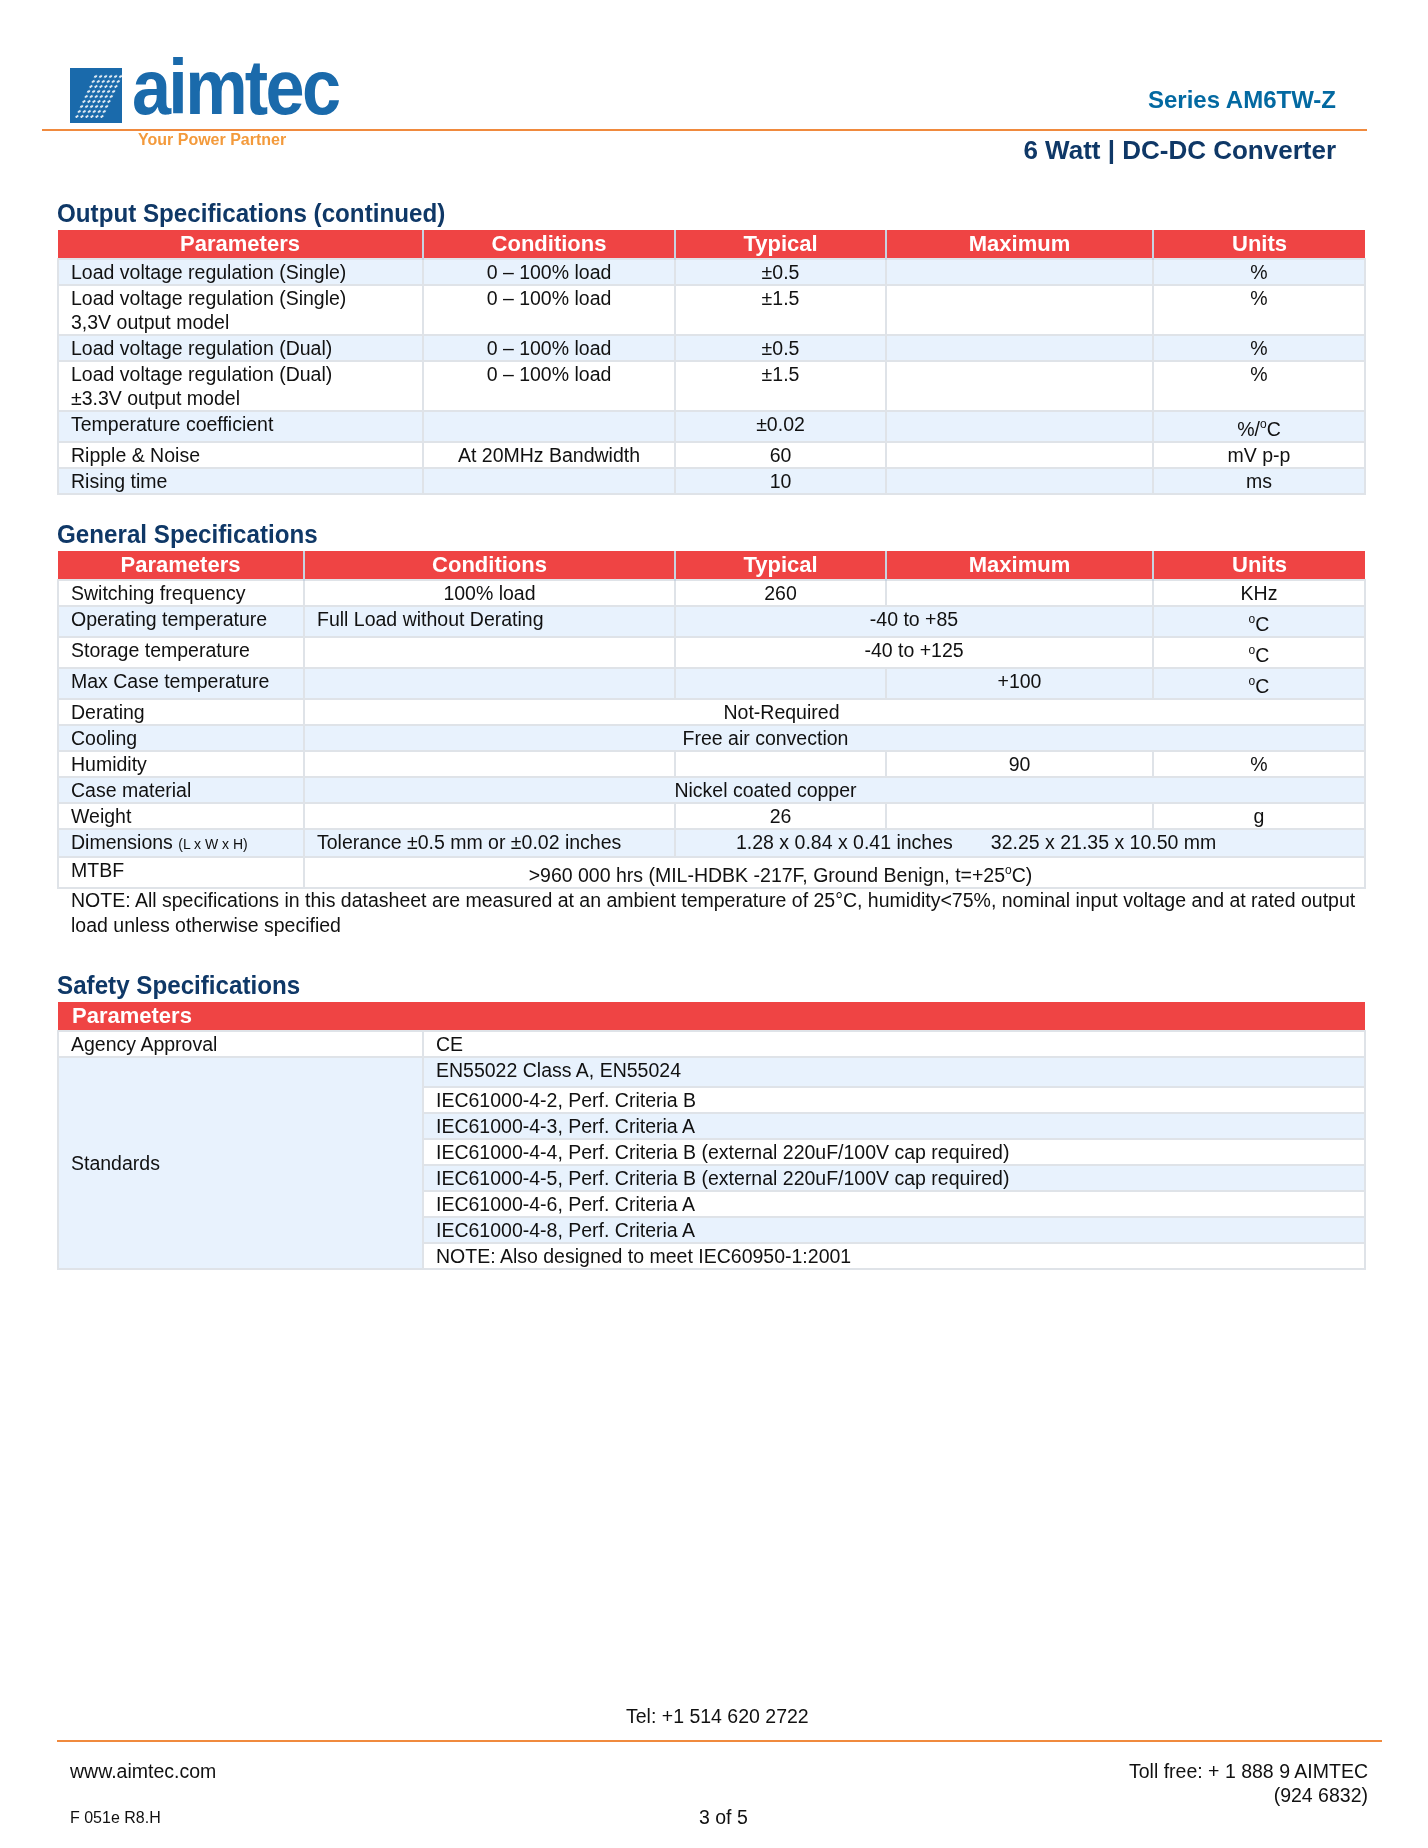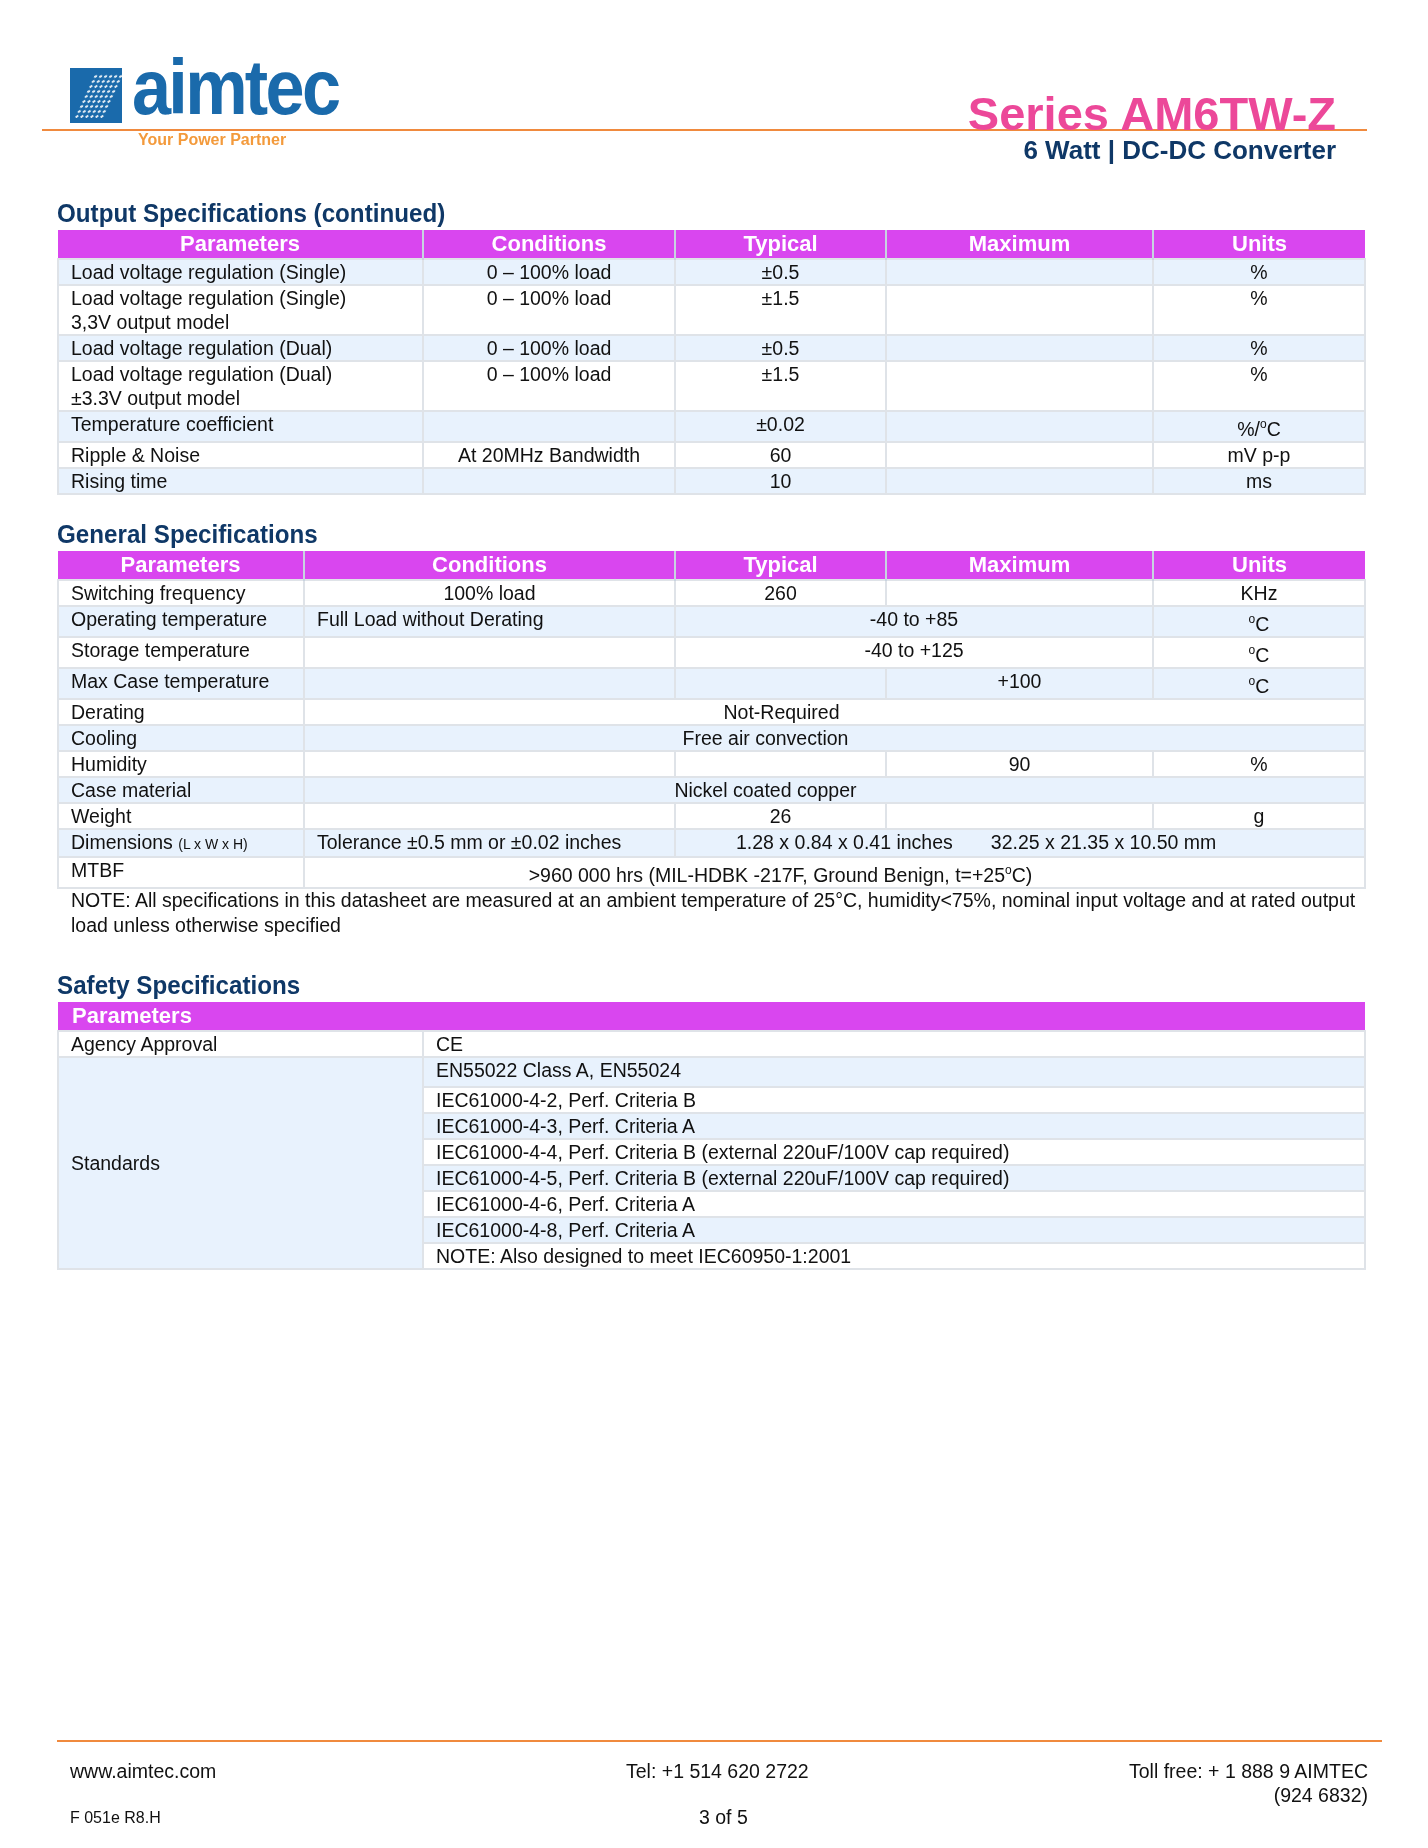--- a/index.html
+++ b/index.html
@@ -7,28 +7,28 @@
 
   
   .logo { position: absolute; left: 70px; top: 55px; height: 75px; width: 280px; }
   .logo-mark { position: absolute; left: 0; top: 13px; width: 52px; width: 52px; height: 55px; background: #1a6aab; overflow: hidden; }
   .logo-mark .dots { position: absolute; left: 14px; top: 6px; width: 30px; height: 44px;
     background-image: radial-gradient(circle, #ffffff 1.3px, transparent 1.6px);
     background-size: 5px 5px; transform: skewX(-25deg); opacity: 0.85; }
   .logo-word { position: absolute; left: 62px; top: -8px; font-family: "Liberation Sans", sans-serif; font-weight: bold; font-size: 78px; letter-spacing: -3px; color: #1a6aab; transform: scaleX(0.9); transform-origin: left top; line-height: 80px; }
   .logo-tag { position: absolute; left: 138px; top: 131px; font-size: 16px; font-weight: bold; color: #f39a3c; }
   .header-line { position: absolute; left: 42px; top: 129px; width: 1325px; height: 2px; background: #f08a3e; }
-  .series-title { position: absolute; right: 92px; top: 86px; font-size: 47px; font-weight: bold; color: #ec4899; }
+  .series-title { position: absolute; right: 92px; top: 86px; font-size: 24px; font-weight: bold; color: #0369a1; }
   .series-sub { position: absolute; right: 92px; top: 135px; font-size: 26px; font-weight: bold; color: #0f3867; }
 
   
   .section-title { position: absolute; left: 57px; font-size: 26px; font-weight: bold; color: #0f3867; transform: scaleX(0.93); transform-origin: left; }
 
   table.spec { position: absolute; left: 57px; width: 1307px; border-collapse: collapse; table-layout: fixed; font-size: 19.5px; }
-  table.spec th { background: #d946ef; color: #fff; font-weight: bold; font-size: 22px; height: 28px; padding: 0; text-align: center; border-left: 2px solid #c8d3e0; border-right: 2px solid #c8d3e0; line-height: 26px; }
+  table.spec th { background: #ef4444; color: #fff; font-weight: bold; font-size: 22px; height: 28px; padding: 0; text-align: center; border-left: 2px solid #c8d3e0; border-right: 2px solid #c8d3e0; line-height: 26px; }
   table.spec th:first-child { border-left: none; }
   table.spec th:last-child { border-right: none; margin-left: 8px; }
   table.spec td { padding: 0 12px; vertical-align: top; border: 2px solid #dfe3e8; line-height: 24px; height: 24px; }
   table.spec tr.alt td { background: #e8f2fd; }
   table.spec tr.w td { background: #ffffff; }
   table.spec td.c { text-align: center; }
   table.spec td.l { text-align: left; }
   sup.o { font-size: 12px; vertical-align: 8px; }
   .small { font-size: 14px; }
 
@@ -254,18 +254,18 @@
         <td class="l">IEC61000-4-8, Perf. Criteria A</td>
       </tr>
     <tr class="w">
         <td class="l">NOTE: Also designed to meet IEC60950-1:2001</td>
       </tr>
   </tbody>
 </table>
 
 <div class="footer-line"></div>
 <div class="foot" style="left:70px; top:1760px;">www.aimtec.com</div>
-<div class="foot" style="left:626px; top:1760px;">Tel: +1 514 620 2722</div>
+<div class="foot" style="left:626px; top:1705px;">Tel: +1 514 620 2722</div>
 <div class="foot" style="right:60px; top:1760px; text-align:right;">Toll free: + 1 888 9 AIMTEC</div>
 <div class="foot" style="right:60px; top:1784px; text-align:right;">(924 6832)</div>
 <div class="foot small-t" style="left:70px; top:1809px;">F 051e R8.H</div>
 <div class="foot" style="left:699px; top:1806px;">3 of 5</div>
 <div class="foot small-t" style="right:60px; top:1810px; text-align:right;margin-top:46px;">North America only</div>
 
 </body></html>

